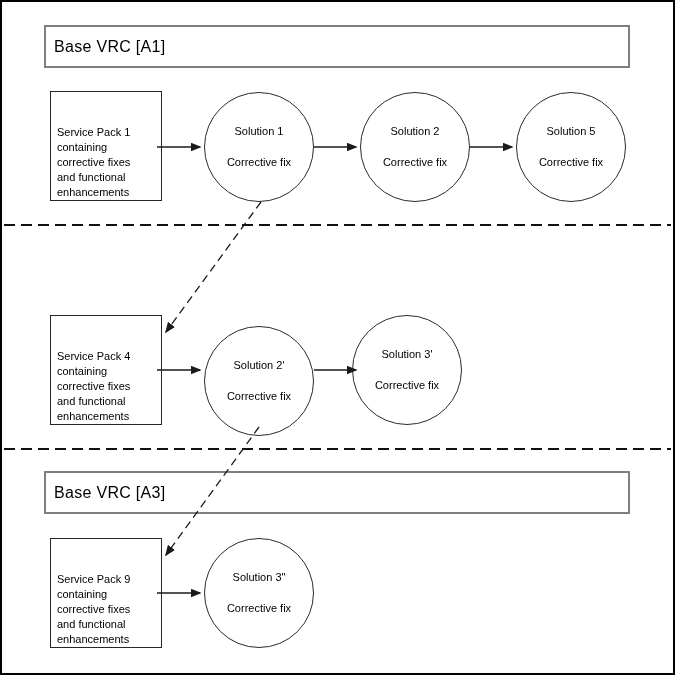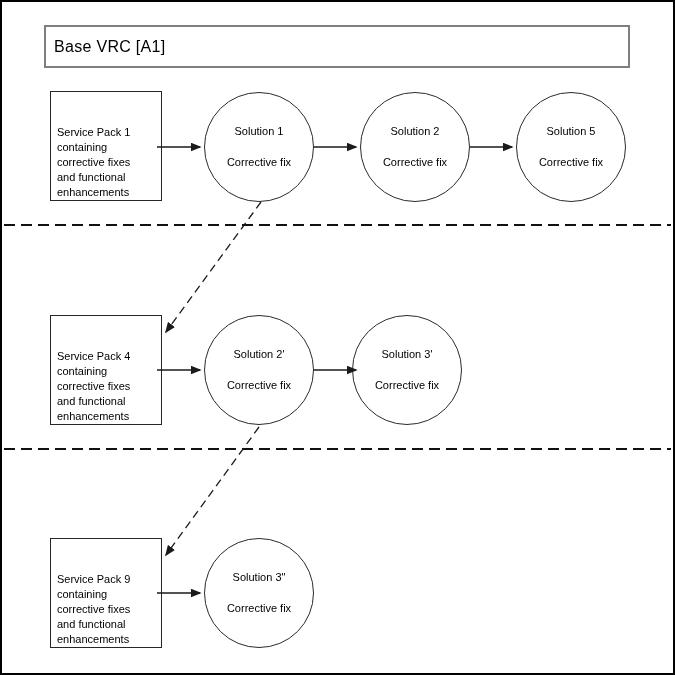--- a/index.html
+++ b/index.html
@@ -111,29 +111,32 @@
     <span class="c-sub">Corrective fix</span>
   </div>
 
   <div class="sp-box" style="top:315px">
     <span class="sp-text">Service Pack 4
 containing
 corrective fixes
 and functional
 enhancements</span>
   </div>
-  <div class="circle" style="left:204px;top:315px">
+  <div class="circle" style="left:204px;top:326px">
     <span class="c-title">Solution 2'</span>
     <span class="c-sub">Corrective fix</span>
   </div>
   <div class="circle" style="left:352px;top:315px">
     <span class="c-title">Solution 3'</span>
     <span class="c-sub">Corrective fix</span>
   </div>
 
+  <div class="vrc-box" style="top:471px">
+    <span class="vrc-label">Base VRC [A3]</span>
+  </div>
   <div class="sp-box" style="top:538px">
     <span class="sp-text">Service Pack 9
 containing
 corrective fixes
 and functional
 enhancements</span>
   </div>
   <div class="circle" style="left:204px;top:538px">
     <span class="c-title">Solution 3"</span>
     <span class="c-sub">Corrective fix</span>

